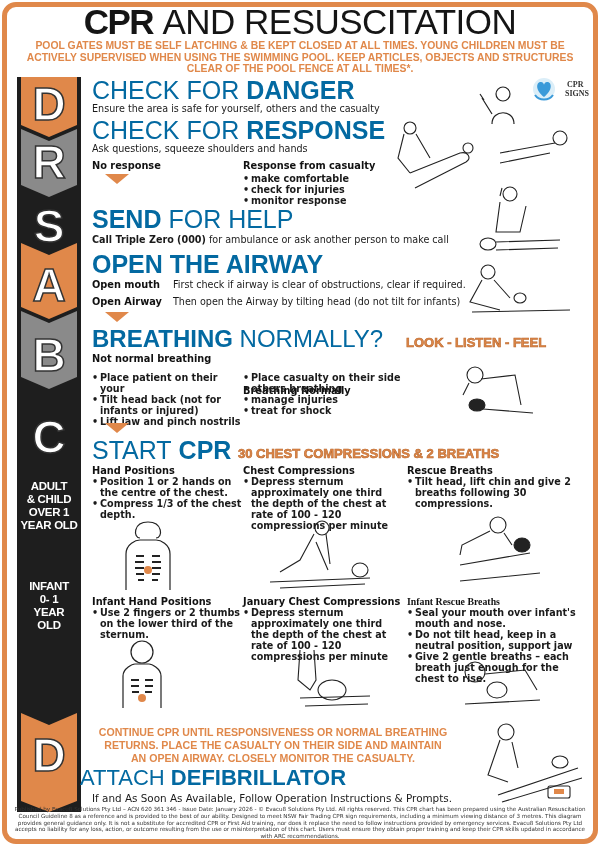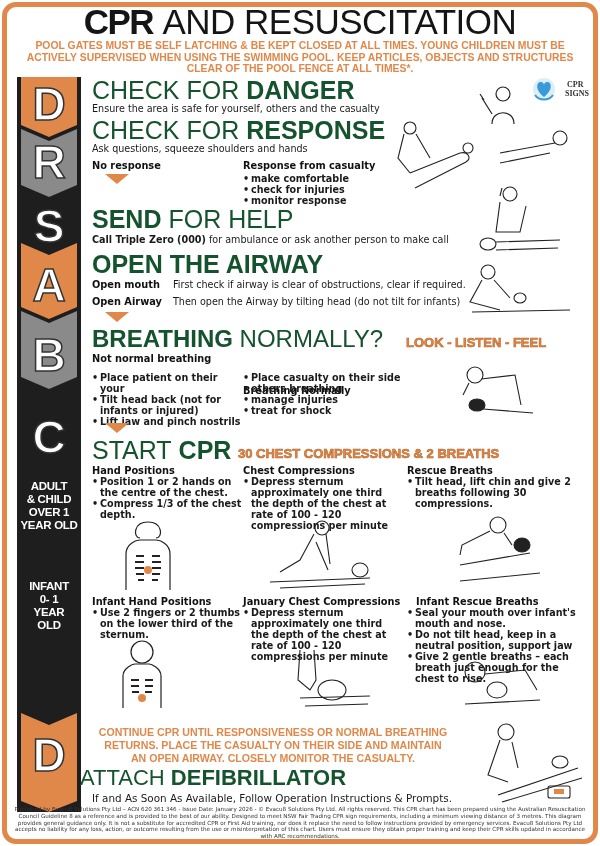--- a/index.html
+++ b/index.html
@@ -33,21 +33,21 @@
     -webkit-text-stroke: 1.5px #333;
   }
   .age-label {
     position: absolute; left: 0; width: 64px; text-align: center; color: #fff;
     font-family: "Liberation Sans", sans-serif; font-weight: 700; font-size: 11.5px;
     line-height: 13px; letter-spacing: -0.3px;
   }
   
   .h {
     position: absolute; font-family: "Liberation Sans", sans-serif;
-    color: #14532d; white-space: nowrap;
+    color: #0369a1; white-space: nowrap;
   }
   .h .lt { font-weight: 300; }
   .h .bd { font-weight: 700; }
   .txt { position: absolute; font-size: 9.6px; line-height: 11.5px; color: #1a1a1a; white-space: nowrap; }
   .sub { position: absolute; font-size: 9.8px; font-weight: 700; color: #111; white-space: nowrap; }
   ul.bul { position: absolute; list-style: none; font-size: 9.6px; line-height: 11px; color: #1a1a1a; }
   ul.bul li { padding-left: 8px; position: relative; font-weight: bold; }
   ul.bul li:before { content: "•"; position: absolute; left: 0; }
   .tri {
     position: absolute; width: 0; height: 0;
@@ -214,21 +214,21 @@
 </ul>
 
 <div class="sub" style="left:92px;top:596px;">Infant Hand Positions</div>
 <ul class="bul" style="left:92px;top:607px;width:150px;">
   <li>Use 2 fingers or 2 thumbs on the lower third of the sternum.</li>
 </ul>
 <div class="sub" style="left:243px;top:596px;">January Chest Compressions</div>
 <ul class="bul" style="left:243px;top:607px;width:160px;">
   <li>Depress sternum approximately one third the depth of the chest at rate of 100 - 120 compressions per minute</li>
 </ul>
-<div class="sub" style="left:416px;top:596px;">Infant Rescue Breaths</div>
+<div class="sub" style="left:407px;top:596px;font-family:Liberation Serif, serif;">Infant Rescue Breaths</div>
 <ul class="bul" style="left:407px;top:607px;width:176px;">
   <li>Seal your mouth over infant's mouth and nose.</li>
   <li>Do not tilt head, keep in a neutral position, support jaw</li>
   <li>Give 2 gentle breaths – each breath just enough for the chest to rise.</li>
 </ul>
 
 <svg class="illus" style="left:470px;top:84px" width="60" height="40">
   <g fill="none" stroke="#222" stroke-width="1.2">
     <circle cx="33" cy="10" r="7"></circle>
       <path d="M22 40 C22 25 44 25 44 40"></path>

